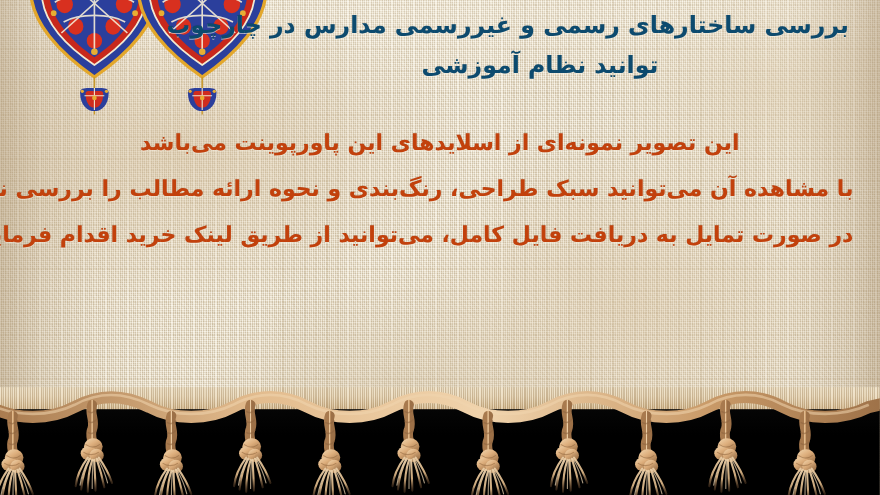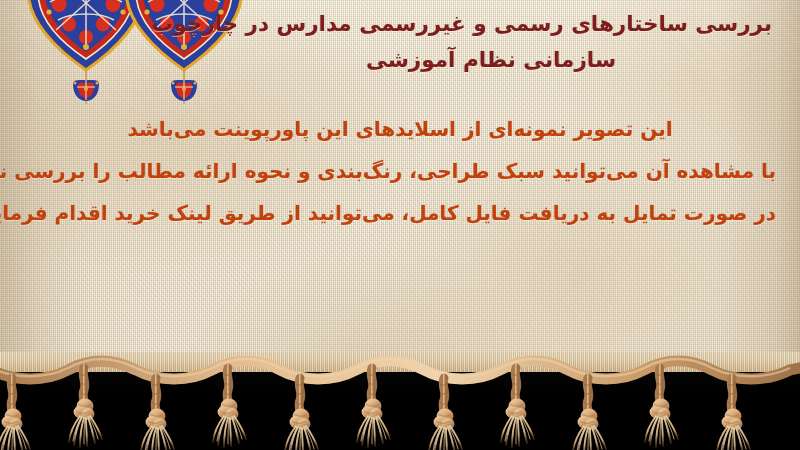--- a/index.html
+++ b/index.html
@@ -61,21 +61,21 @@
 
   
   .ornaments{position:absolute;left:0;top:-56px;width:250px;height:160px;}
   .ornaments svg{display:block;}
 
   
   .title-block{
     position:absolute;
     top:6px; left:210px; right:28px;
     text-align:center;
-    color:#7f1d1d;
+    color:#0c4a6e;
     font-size:21.5px;
     font-weight:700;
     line-height:36px;
     letter-spacing:0;
     text-shadow:0 1px 0 rgba(255,250,235,.55), 0 0 1px rgba(0,0,0,.25);
   }
   .title-line{white-space:nowrap;}
 
   .body-block{
     position:absolute;
@@ -191,21 +191,21 @@
       </g>
       <g>
         <use href="#medallion" x="0" y="0" transform="translate(184,62)"></use>
         <use href="#pendant" x="0" y="0" transform="translate(184,126)"></use>
       </g>
     </svg>
   </div>
 
   <div class="title-block">
     <div class="title-line">بررسی ساختارهای رسمی و غیررسمی مدارس در چارچوب</div>
-    <div class="title-line">سازمانی نظام آموزشی</div>
+    <div class="title-line">توانید نظام آموزشی</div>
   </div>
 
   <div class="body-block">
     <div class="body-line">این تصویر نمونه‌ای از اسلایدهای این پاورپوینت می‌باشد</div>
     <div class="body-line">با مشاهده آن می‌توانید سبک طراحی، رنگ‌بندی و نحوه ارائه مطالب را بررسی نمایید</div>
     <div class="body-line">در صورت تمایل به دریافت فایل کامل، می‌توانید از طریق لینک خرید اقدام فرمایید</div>
   </div>
 
   <div class="selvedge"></div>
   <div class="blackband"></div>

